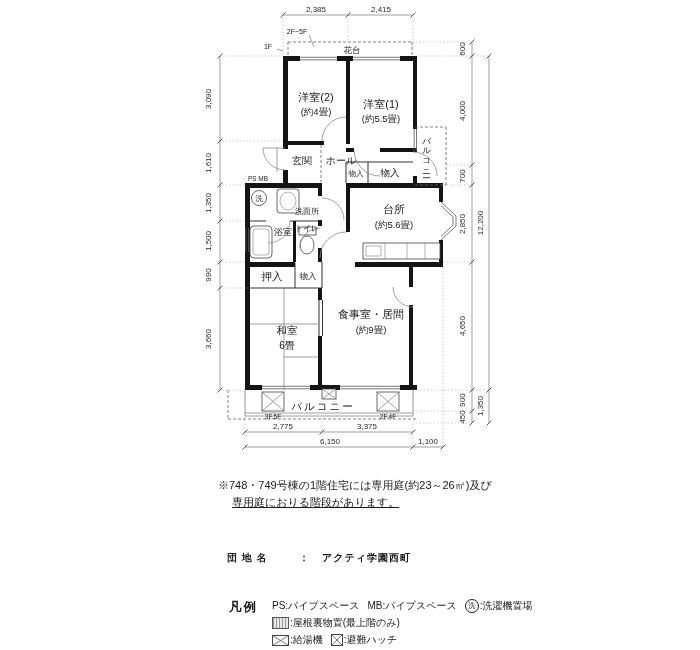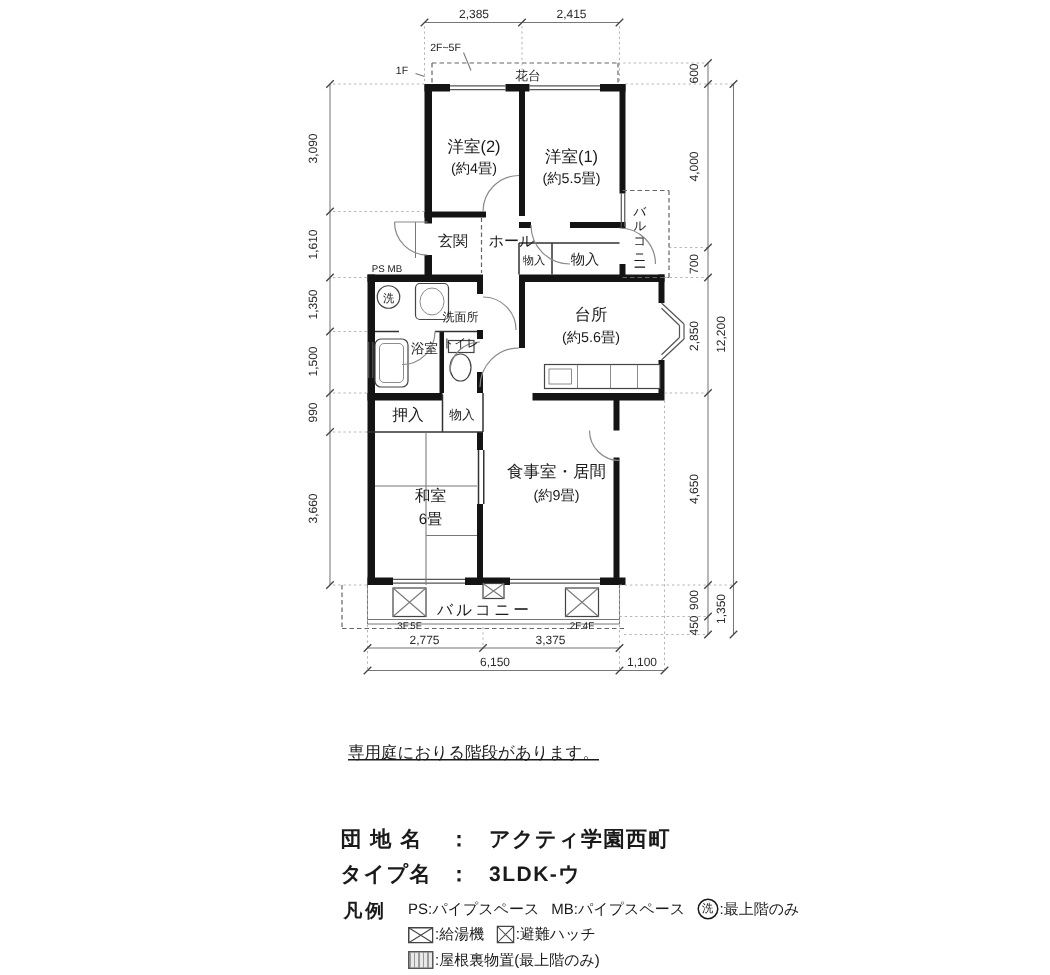--- a/index.html
+++ b/index.html
@@ -18,21 +18,21 @@
   .tick{stroke:#444;stroke-width:.9;fill:none;}
   .arc{stroke:#8a8a8a;stroke-width:.8;fill:none;}
   .fix{stroke:#444;stroke-width:.8;fill:#fff;}
   .fix2{stroke:#666;stroke-width:.5;fill:none;}
   .dimtxt{font-size:8px;fill:#2a2a2a;}
   .balc-v{position:absolute;left:421px;top:131px;writing-mode:vertical-rl;
           font-size:8.5px;letter-spacing:1px;color:#1a1a1a;}
   .note1{position:absolute;left:218px;top:477px;font-size:11px;line-height:17px;}
   .note1 .ind{padding-left:14px;text-decoration:underline;}
   .note2{position:absolute;left:224px;top:527px;font-size:11px;}
-  .inforow{position:absolute;left:227px;font-size:14px;font-weight:bold;letter-spacing:1px;}
+  .inforow{position:absolute;left:227px;font-size:10px;font-weight:bold;letter-spacing:1px;}
   .inforow.estate{top:551px;}
   .inforow.type{top:574px;}
   .ilabel{display:inline-block;min-width:66px;}
   .isep{margin:0 12px 0 6px;}
   .legend{position:absolute;left:229px;top:599px;font-size:10px;display:flex;}
   .lg-title{font-size:12.5px;font-weight:bold;margin-right:14px;letter-spacing:2px;}
   .lg-line{display:flex;align-items:center;gap:8px;margin-bottom:3px;height:14px;}
   .lg-item{display:flex;align-items:center;gap:1px;}
   .circ{display:inline-flex;align-items:center;justify-content:center;width:12px;height:12px;
         border:1px solid #1a1a1a;border-radius:50%;font-size:7.5px;}
@@ -237,60 +237,57 @@
       <text class="dimtxt" x="283" y="429">2,775</text>
       <text class="dimtxt" x="367" y="429">3,375</text>
       <text class="dimtxt" x="330" y="444">6,150</text>
       <text class="dimtxt" x="428" y="444">1,100</text>
     </g>
   </svg>
 
   <div class="balc-v">バルコニー</div>
 
   <div class="note1">
-    <br>
+    <span>※748・749号棟の1階住宅には専用庭(約23～26㎡)及び</span><br>
     <span class="ind">専用庭におりる階段があります。</span>
   </div>
 
   <div class="inforow estate">
     <span class="ilabel">団 地 名</span><span class="isep">：</span><span>アクティ学園西町</span>
-  </div>
-  <div class="inforow type">
-    <span class="ilabel">タイプ名</span><span class="isep">：</span><span>3LDK-ウ</span>
   </div>
 
   <div class="legend">
     <span class="lg-title">凡例</span>
     <div class="lg-lines">
       <div class="lg-line">
         <span>PS:パイプスペース</span>
         <span>MB:パイプスペース</span>
         <span class="lg-item">
           <span class="circ">洗</span>
-          <span>:最上階のみ</span>
+          <span>:洗濯機置場</span>
+        </span>
+      </div>
+      <div class="lg-line">
+        <span class="lg-item">
+          <span class="attic-swatch"></span>
+          <span>:屋根裏物置(最上階のみ)</span>
         </span>
       </div>
       <div class="lg-line">
         <span class="lg-item">
           <svg width="17" height="11">
             <rect x="0.5" y="0.5" width="16" height="10" fill="#fff" stroke="#444"></rect>
             <path d="M0.5,0.5 L16.5,10.5 M16.5,0.5 L0.5,10.5" stroke="#444" stroke-width="0.7"></path>
           </svg>
           <span>:給湯機</span>
         </span>
         <span class="lg-item">
           <svg width="12" height="12">
             <rect x="0.5" y="0.5" width="11" height="11" fill="#fff" stroke="#444"></rect>
             <path d="M0.5,0.5 L11.5,11.5 M11.5,0.5 L0.5,11.5" stroke="#444" stroke-width="0.7"></path>
           </svg>
           <span>:避難ハッチ</span>
         </span>
       </div>
-      <div class="lg-line">
-        <span class="lg-item">
-          <span class="attic-swatch"></span>
-          <span>:屋根裏物置(最上階のみ)</span>
-        </span>
-      </div>
     </div>
   </div>
 
 </div>
 
 </body></html>

